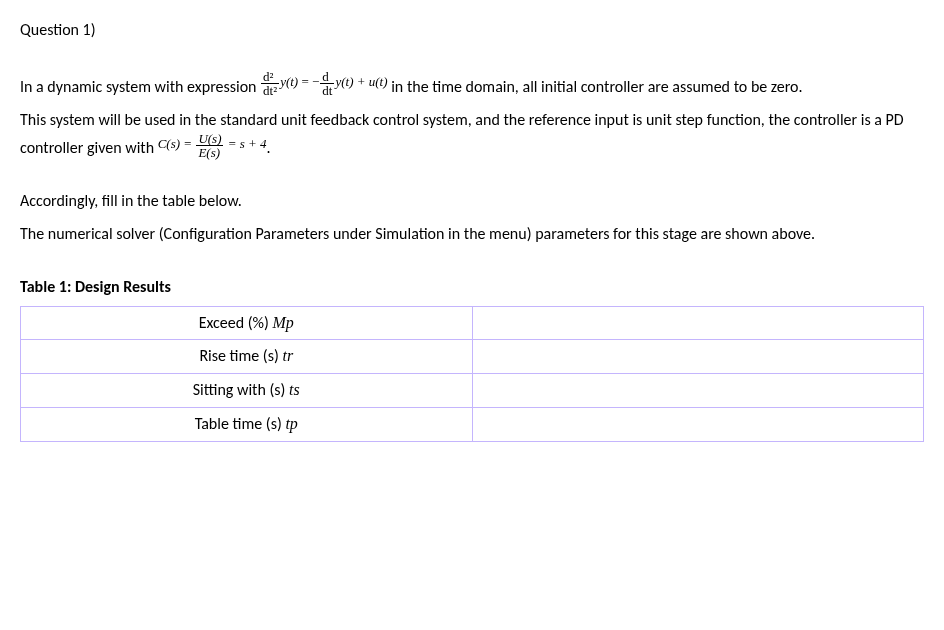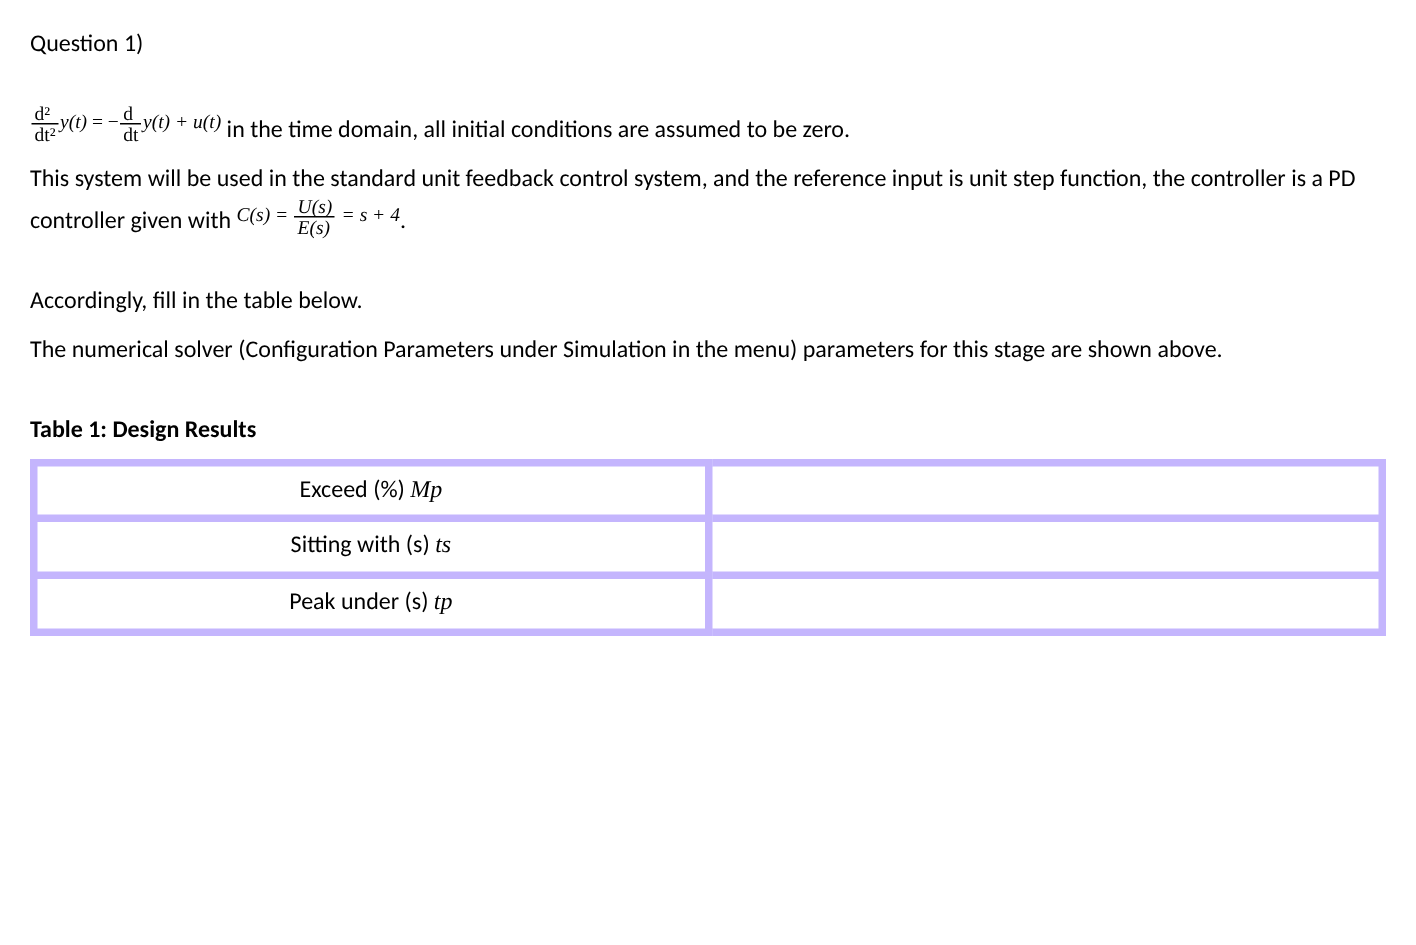--- a/index.html
+++ b/index.html
@@ -47,21 +47,21 @@
     }
     .italic {
       font-style: italic;
     }
     table {
       border-collapse: collapse;
       width: 100%;
       margin-top: 4px;
     }
     td {
-      border: 5px solid #c4b5fd;
+      border: 1px solid #c4b5fd;
       height: 28px;
       padding: 2px 4px;
       font-size: 16px;
     }
     td.label {
       text-align: center;
       width: 50%;
     }
     td.value {
       width: 50%;
@@ -75,30 +75,31 @@
       font-style: italic;
       font-family: 'Cambria Math', 'Times New Roman', serif;
     }
   </style>
 </head>
 <body>
 
 <div class="title">Question 1)</div>
 
 <div class="para">
+  <span>In a dynamic system with expression </span>
   <span class="math-inline">
     <span class="frac">
       <span class="num">d²</span>
       <span class="den">dt²</span>
     </span><span class="italic">y(t)</span><span> = −</span><span class="frac">
       <span class="num">d</span>
       <span class="den">dt</span>
     </span><span class="italic">y(t) + u(t)</span>
   </span>
-  <span> in the time domain, all initial conditions are assumed to be zero.</span>
+  <span> in the time domain, all initial controller are assumed to be zero.</span>
 </div>
 
 <div class="para">
   <span>This system will be used in the standard unit feedback control system, and the reference input is unit step function, the controller is a PD controller given with </span>
   <span class="math-inline">
     <span class="italic">C(s) = </span><span class="frac">
       <span class="num italic">U(s)</span>
       <span class="den italic">E(s)</span>
     </span><span class="italic"> = s + 4</span>
   </span><span>.</span>
@@ -113,26 +114,33 @@
   <tbody>
       <tr>
     <td class="label">
       <span>Exceed (%)</span>
       <span class="sym">Mp</span>
     </td>
     <td class="value"></td>
   </tr>
   <tr>
     <td class="label">
+      <span>Rise time (s)</span>
+      <span class="sym">tr</span>
+    </td>
+    <td class="value"></td>
+  </tr>
+  <tr>
+    <td class="label">
       <span>Sitting with (s)</span>
       <span class="sym">ts</span>
     </td>
     <td class="value"></td>
   </tr>
   <tr>
     <td class="label">
-      <span>Peak under (s)</span>
+      <span>Table time (s)</span>
       <span class="sym">tp</span>
     </td>
     <td class="value"></td>
   </tr>
 </tbody>
   </table>
 
 </body></html>

